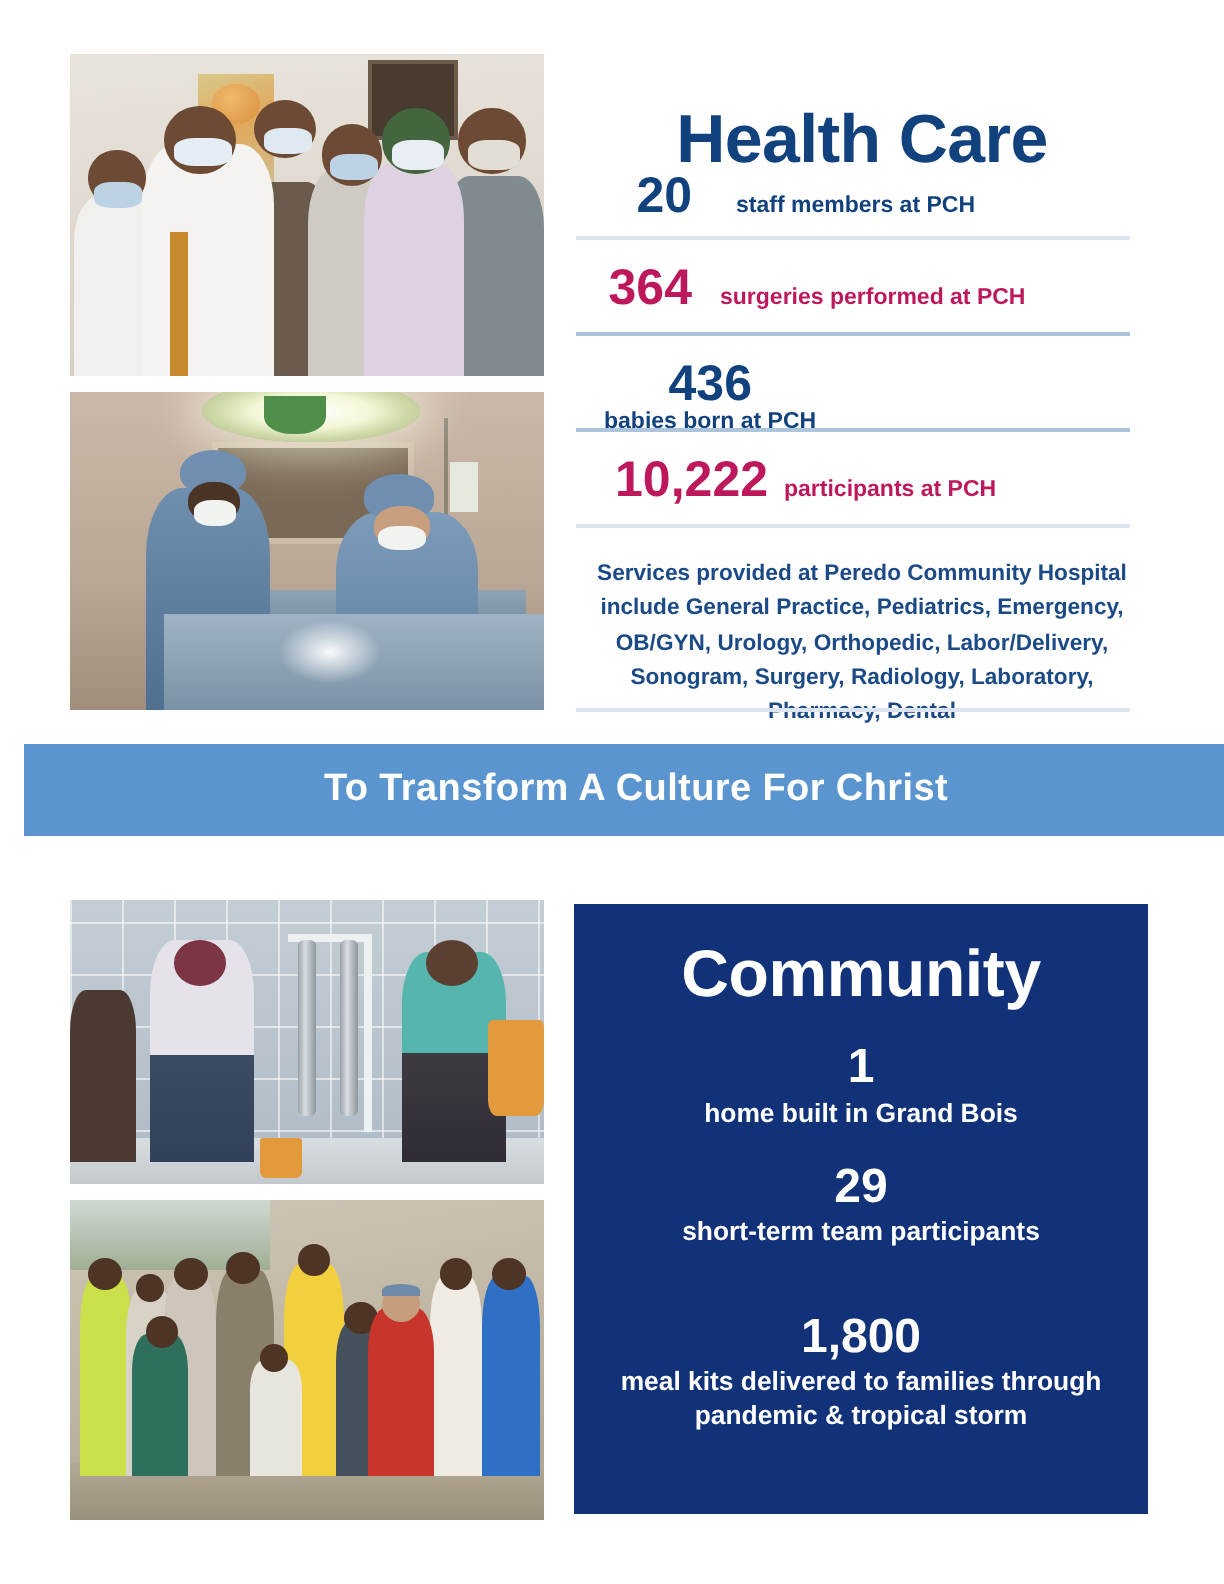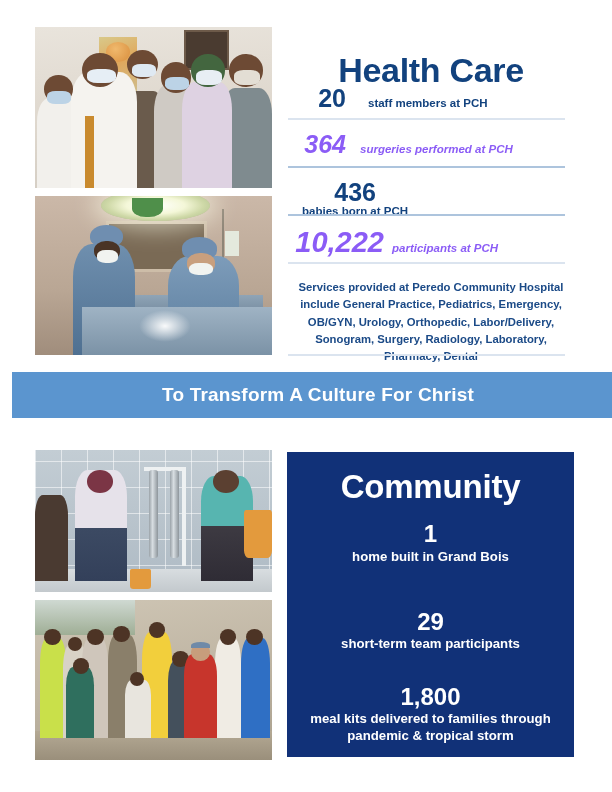--- a/index.html
+++ b/index.html
@@ -194,22 +194,22 @@
   .stat-row {
     position: absolute; left: 288px; width: 286px;
     display: flex; align-items: baseline;
   }
   .stat-num {
     font-size: 25px; font-weight: bold; line-height: 1;
     text-align: right; flex: 0 0 auto;
   }
   .stat-label { font-size: 11.5px; font-weight: bold; line-height: 1.2; }
   .dark  .stat-num, .dark  .stat-label { color: #12427e; }
-  .light .stat-num, .light .stat-label { color: #8b5cf6; font-style: italic; }
-  .stat-num.wide { font-size: 29px; }
+  .light .stat-num, .light .stat-label { color: #be185d; }
+  .stat-num.wide { font-size: 25px; }
 
   .divider { position: absolute; left: 288px; width: 277px; height: 2px; }
   .divider.pale { background: #dbe4ef; }
   .divider.mid  { background: #adc4dd; }
 
   #row-staff    { top: 86px; }
   #row-surgery  { top: 132px; }
   #row-babies   { top: 180px; flex-direction: column; }
   #row-consult  { top: 228px; }
 
@@ -248,21 +248,21 @@
     position: absolute; left: 287px; top: 452px; width: 287px; height: 305px;
     background: #113178; color: #ffffff; text-align: center;
   }
   #community-title {
     margin-top: 16px; font-size: 33px; font-weight: bold; letter-spacing: -0.2px;
   }
   .com-stat { margin-top: 16px; }
   .com-num   { font-size: 24px; font-weight: bold; line-height: 1.15; }
   .com-label { font-size: 13.2px; font-weight: bold; line-height: 1.3; padding: 0 10px; }
   #com-home   { margin-top: 14px; }
-  #com-team   { margin-top: 43px; }
+  #com-team   { margin-top: 15px; }
   #com-meals  { margin-top: 30px; }
 </style>
 </head>
 <body>
 
 <div id="health-section">
 
   <div class="photo" id="photo-staff">
     <div class="layer wall"></div>
     <div class="layer poster"></div>

